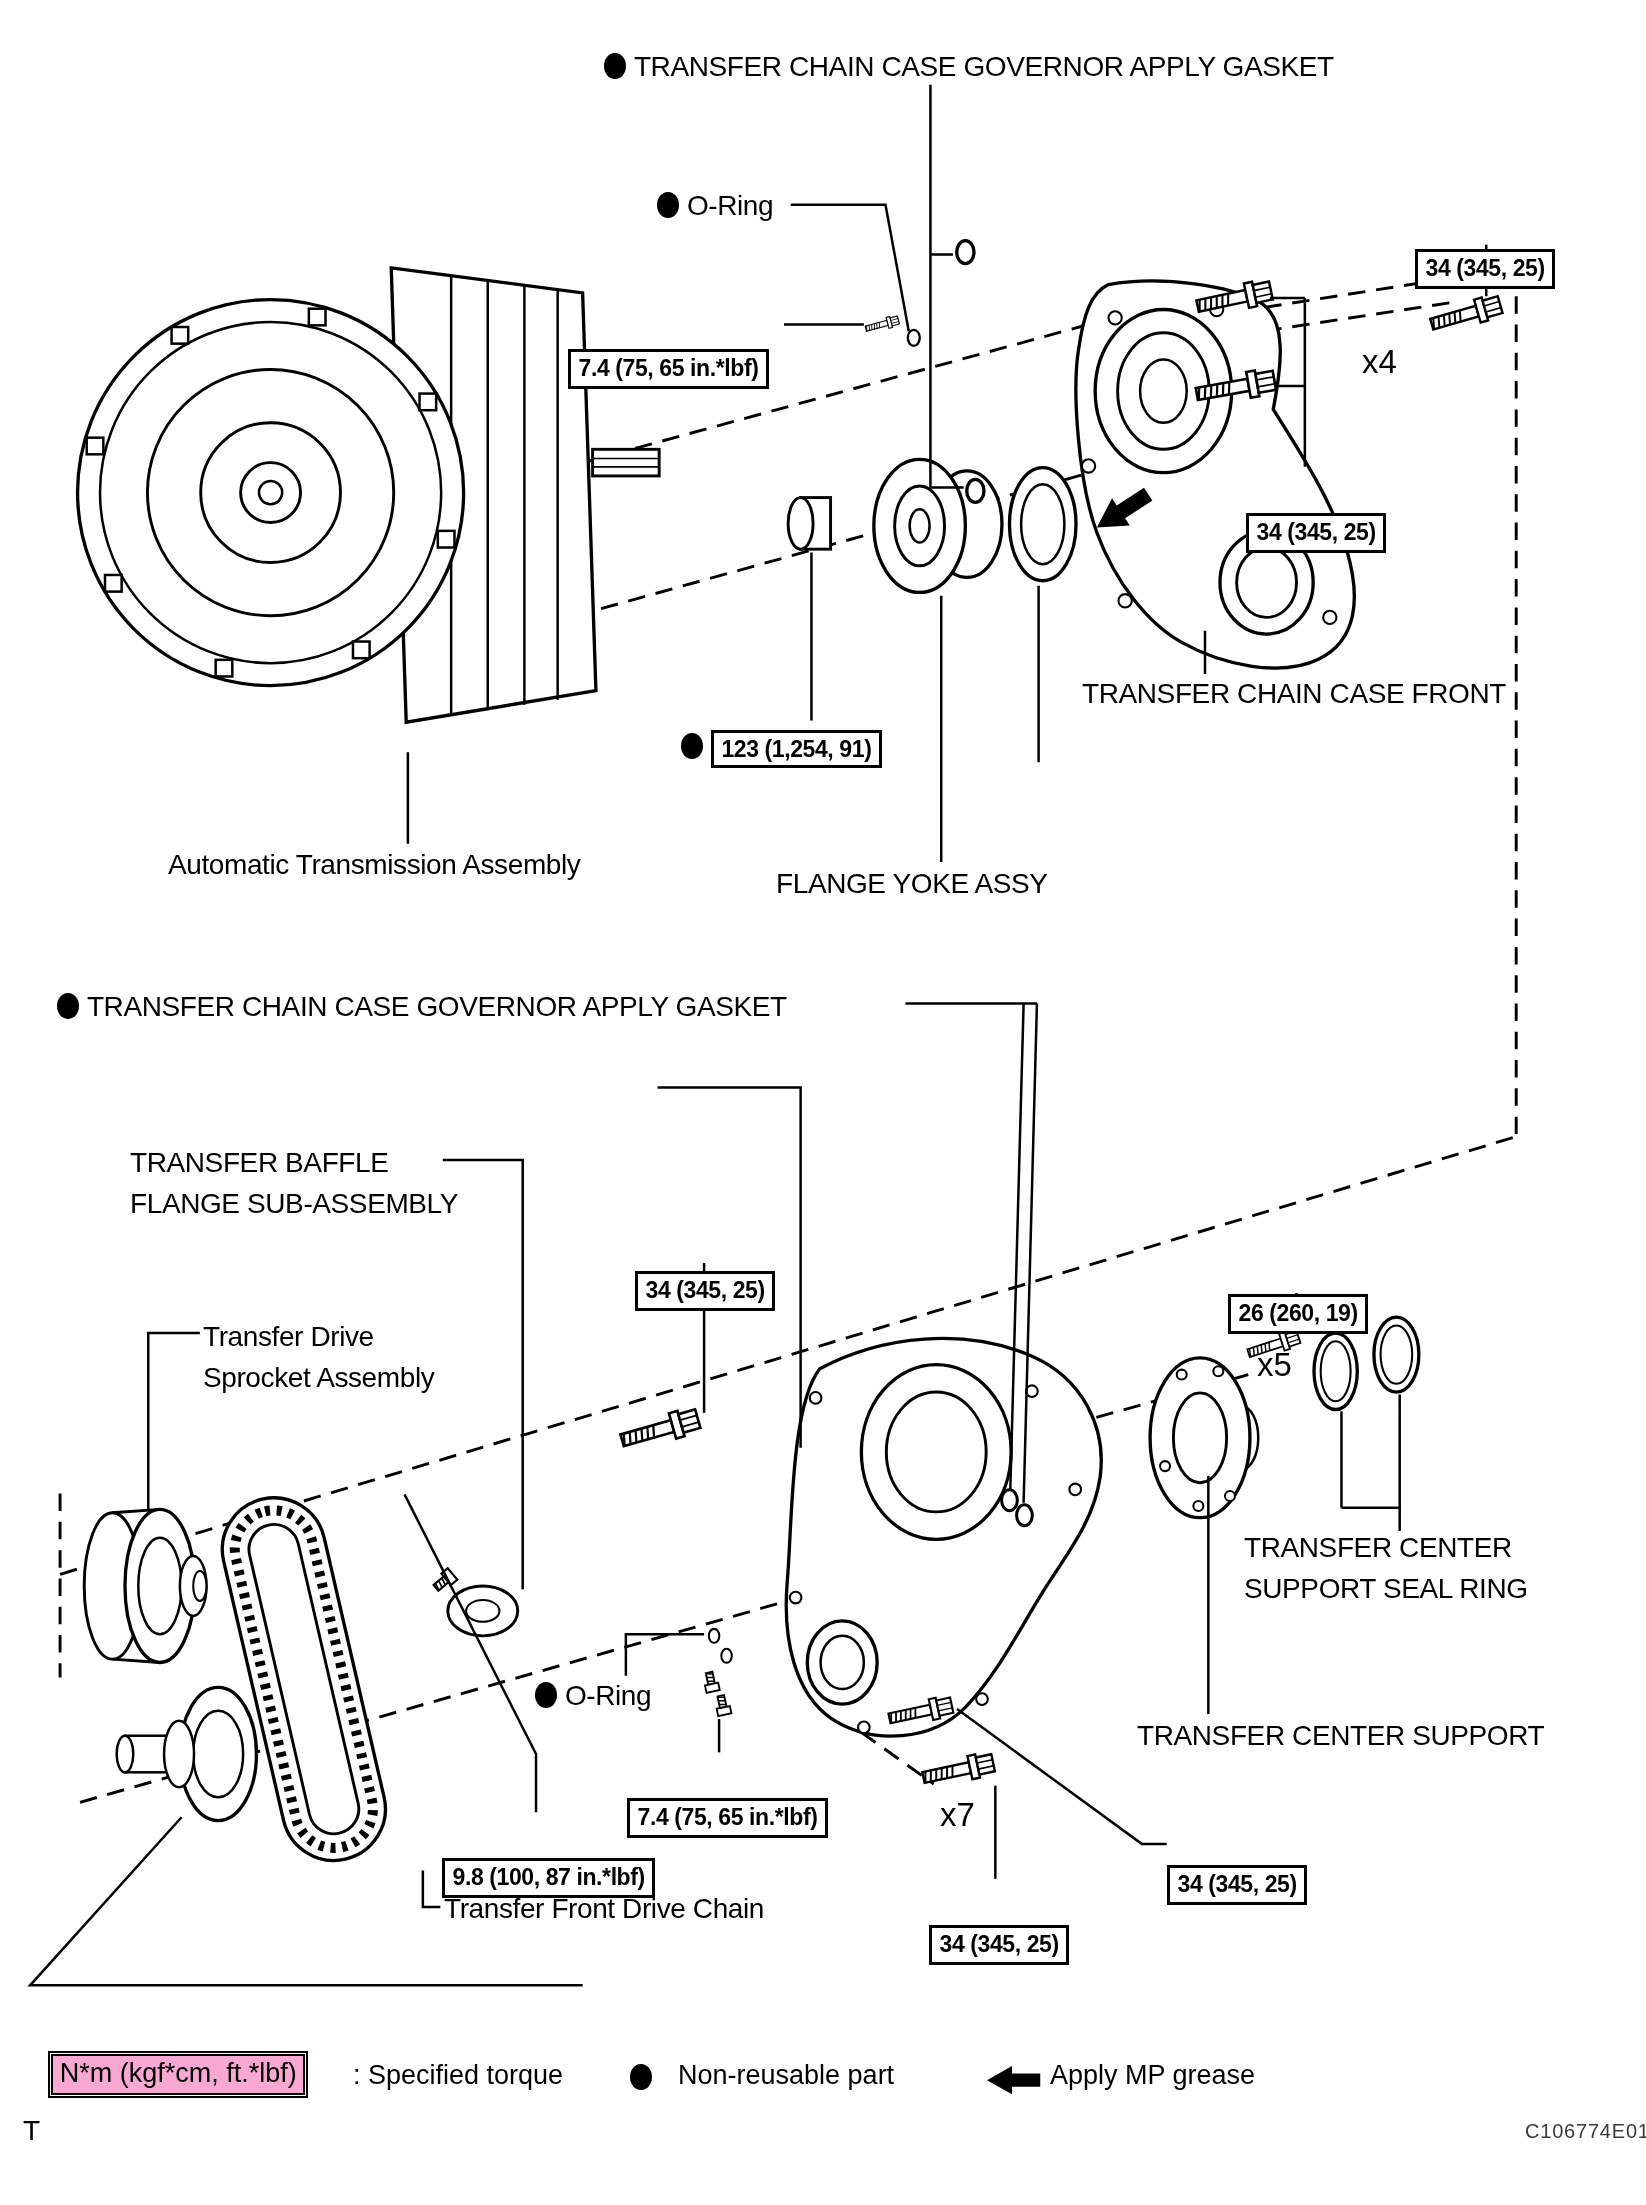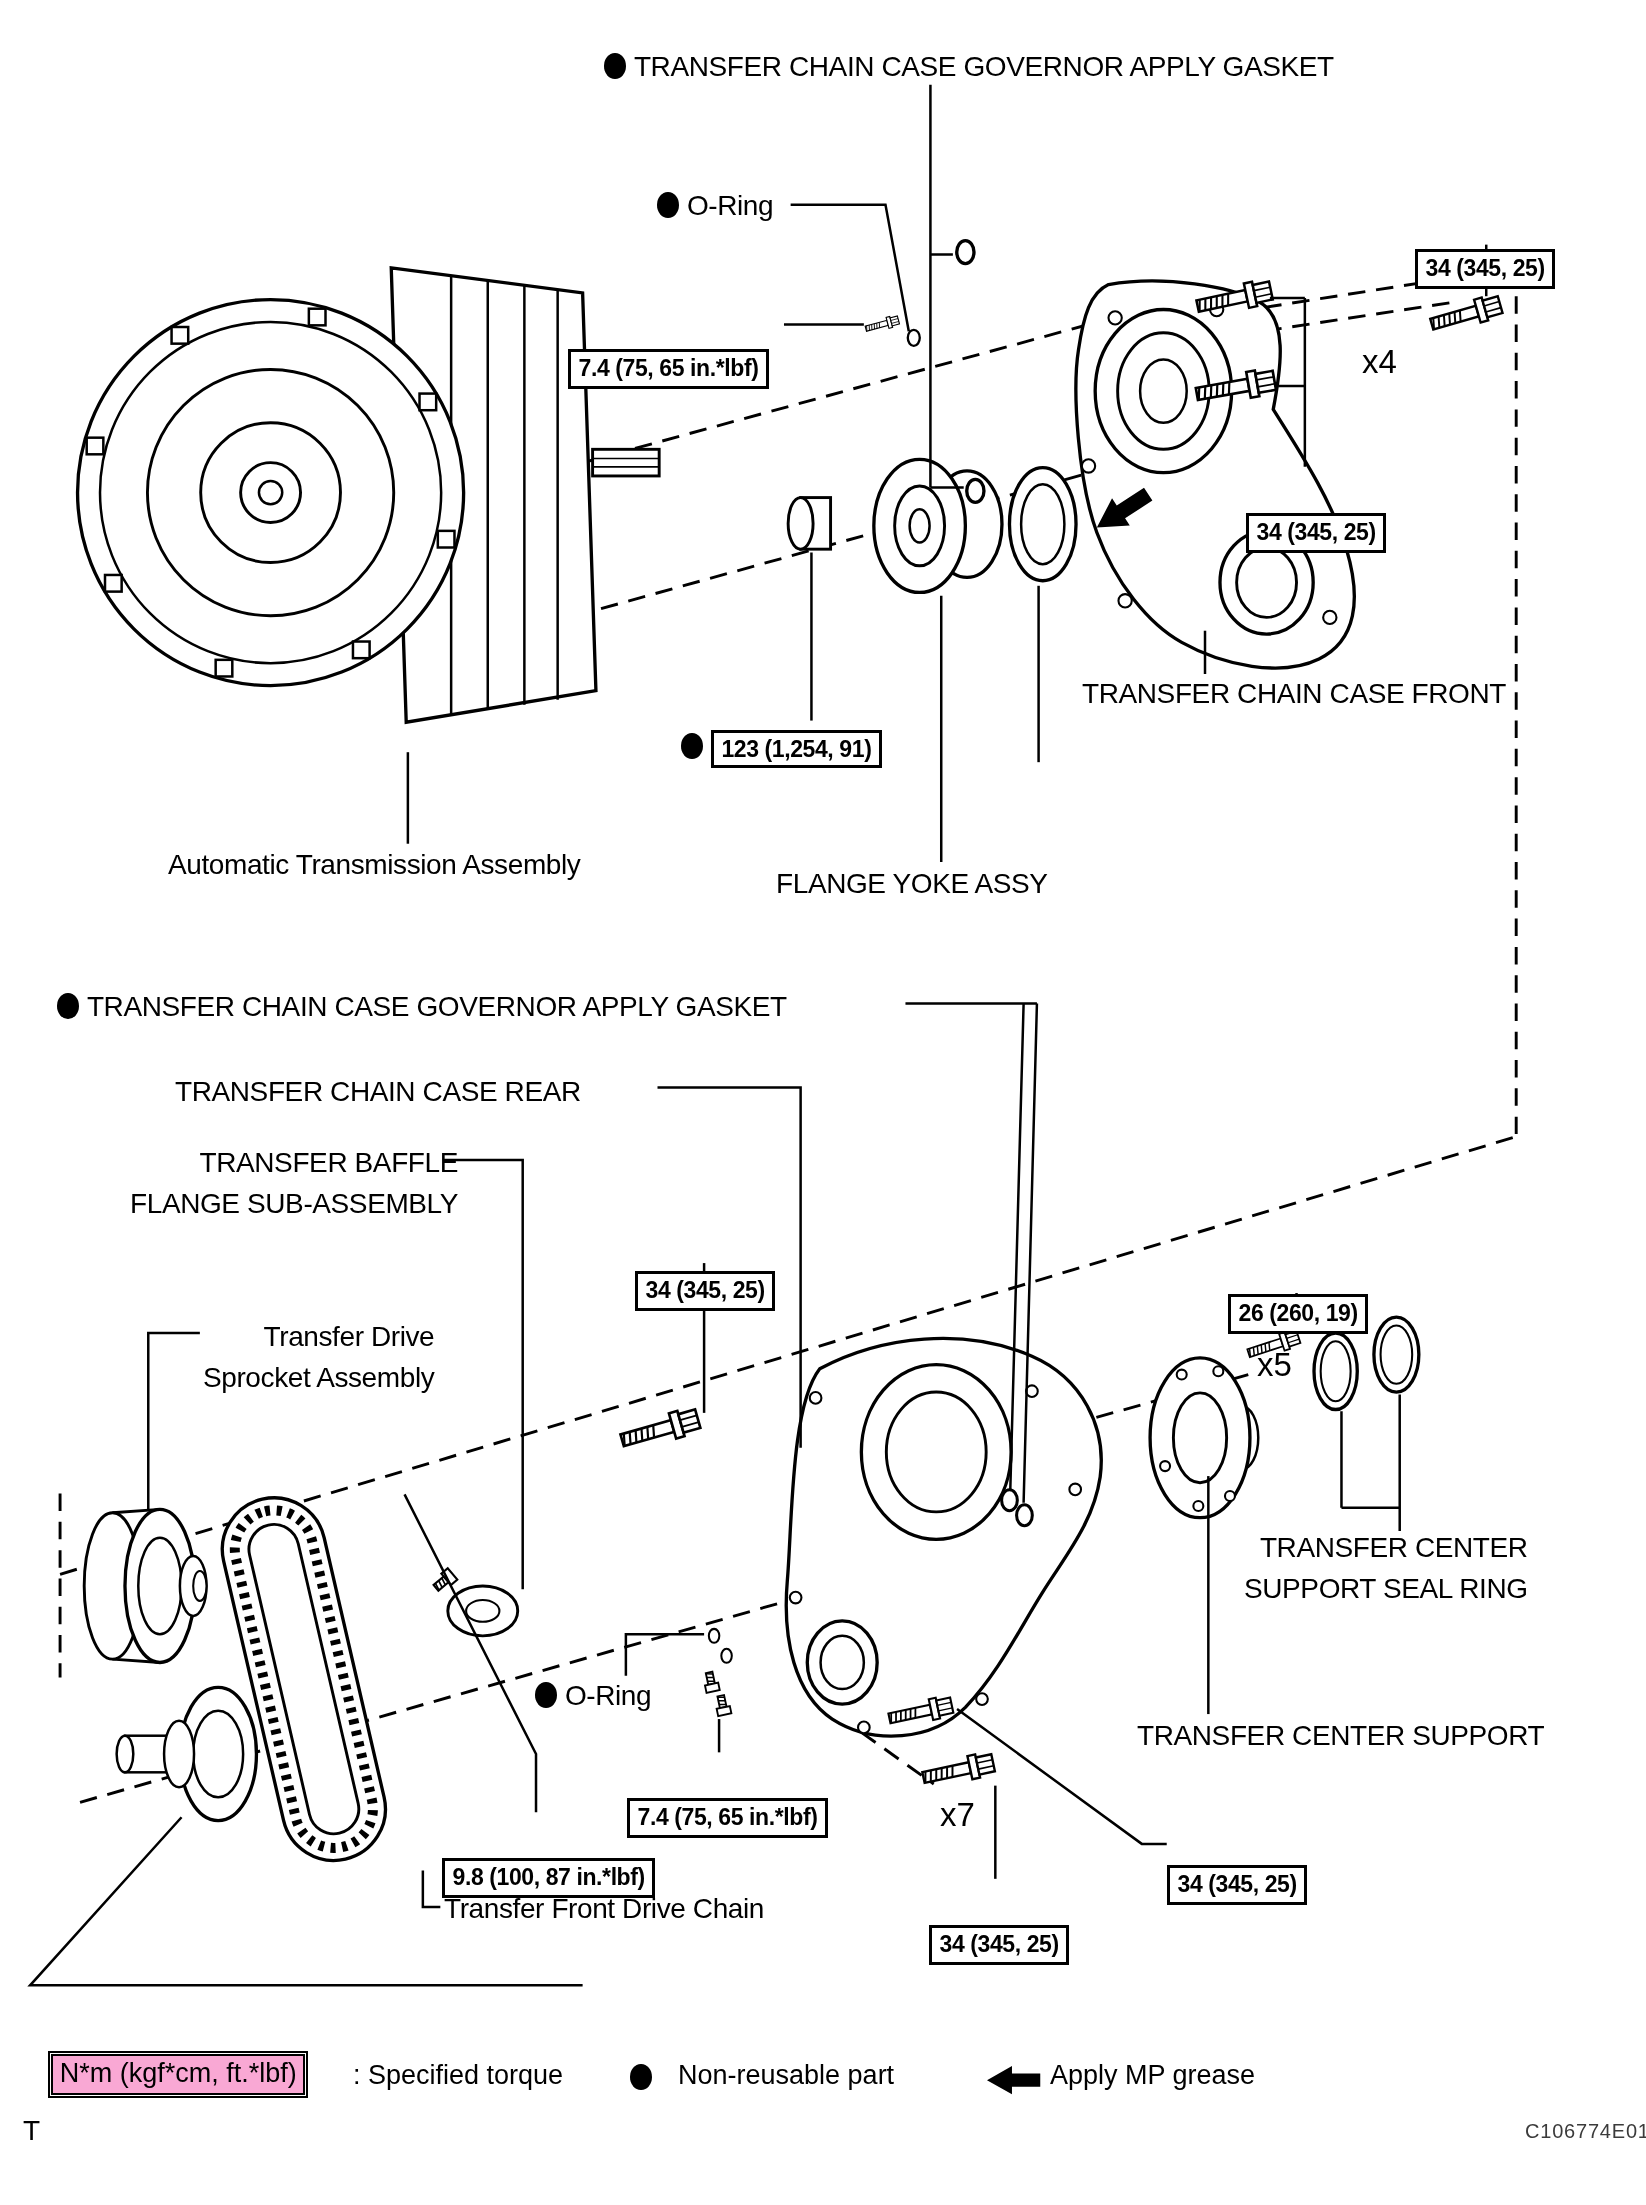--- a/index.html
+++ b/index.html
@@ -1,19 +1,19 @@
 <!DOCTYPE html>
 <html style="font-size:13.3px"><head>
 <meta charset="utf-8">
 <style>
   html,body{margin:0;padding:0;background:#fff;}
   .page{position:relative;width:1647px;height:2205px;background:#fff;
         font-family:"Liberation Sans",sans-serif;color:#000;overflow:hidden;}
   svg{position:absolute;left:0;top:0;}
-  .lbl{position:absolute;font-size:28px;white-space:nowrap;letter-spacing:-0.4px;line-height:1.45;text-align:right;}
+  .lbl{position:absolute;font-size:28px;white-space:nowrap;letter-spacing:-0.4px;line-height:1.45;}
   .lbl.small{font-size:27px;}
   .dot{display:inline-block;width:21.6px;height:26px;background:#000;border-radius:50%;
        margin-right:8.3px;vertical-align:-3.3px;}
   .tq{position:absolute;font-size:23px;font-weight:bold;border:3.3px solid #000;background:#fff;
       padding:2.5px 7.5px 4.2px;white-space:nowrap;letter-spacing:-0.4px;margin-top:44px;}
   .mult{position:absolute;font-size:33px;white-space:nowrap;}
   .legend-box{position:absolute;font-size:27px;border:2.5px solid #000;outline:2.5px solid #000;
       outline-offset:1.7px;background:#f9a8d4;padding:1.7px 6.7px 4.2px;white-space:nowrap;}
   .legend-text{position:absolute;font-size:27px;white-space:nowrap;}
   .corner{position:absolute;font-size:28px;}
@@ -273,21 +273,20 @@
 </div>
 
 
 <div class="lbl" style="left:168px;top:845px">Automatic Transmission Assembly</div>
 <div class="lbl" style="left:776px;top:864px">FLANGE YOKE ASSY</div>
 
 <div class="lbl" style="left:57px;top:987px">
   <span class="dot"></span><span>TRANSFER CHAIN CASE GOVERNOR APPLY GASKET</span>
 </div>
 
-<div class="lbl" style="left:175px;top:1072px">TRANSFER CHAIN CASE REAR</div>
 
 <div class="lbl" style="left:130px;top:1143px">
   <div>TRANSFER BAFFLE</div>
   <div>FLANGE SUB-ASSEMBLY</div>
 </div>
 
 <div class="lbl" style="left:203px;top:1317px">
   <div>Transfer Drive</div>
   <div>Sprocket Assembly</div>
 </div>

